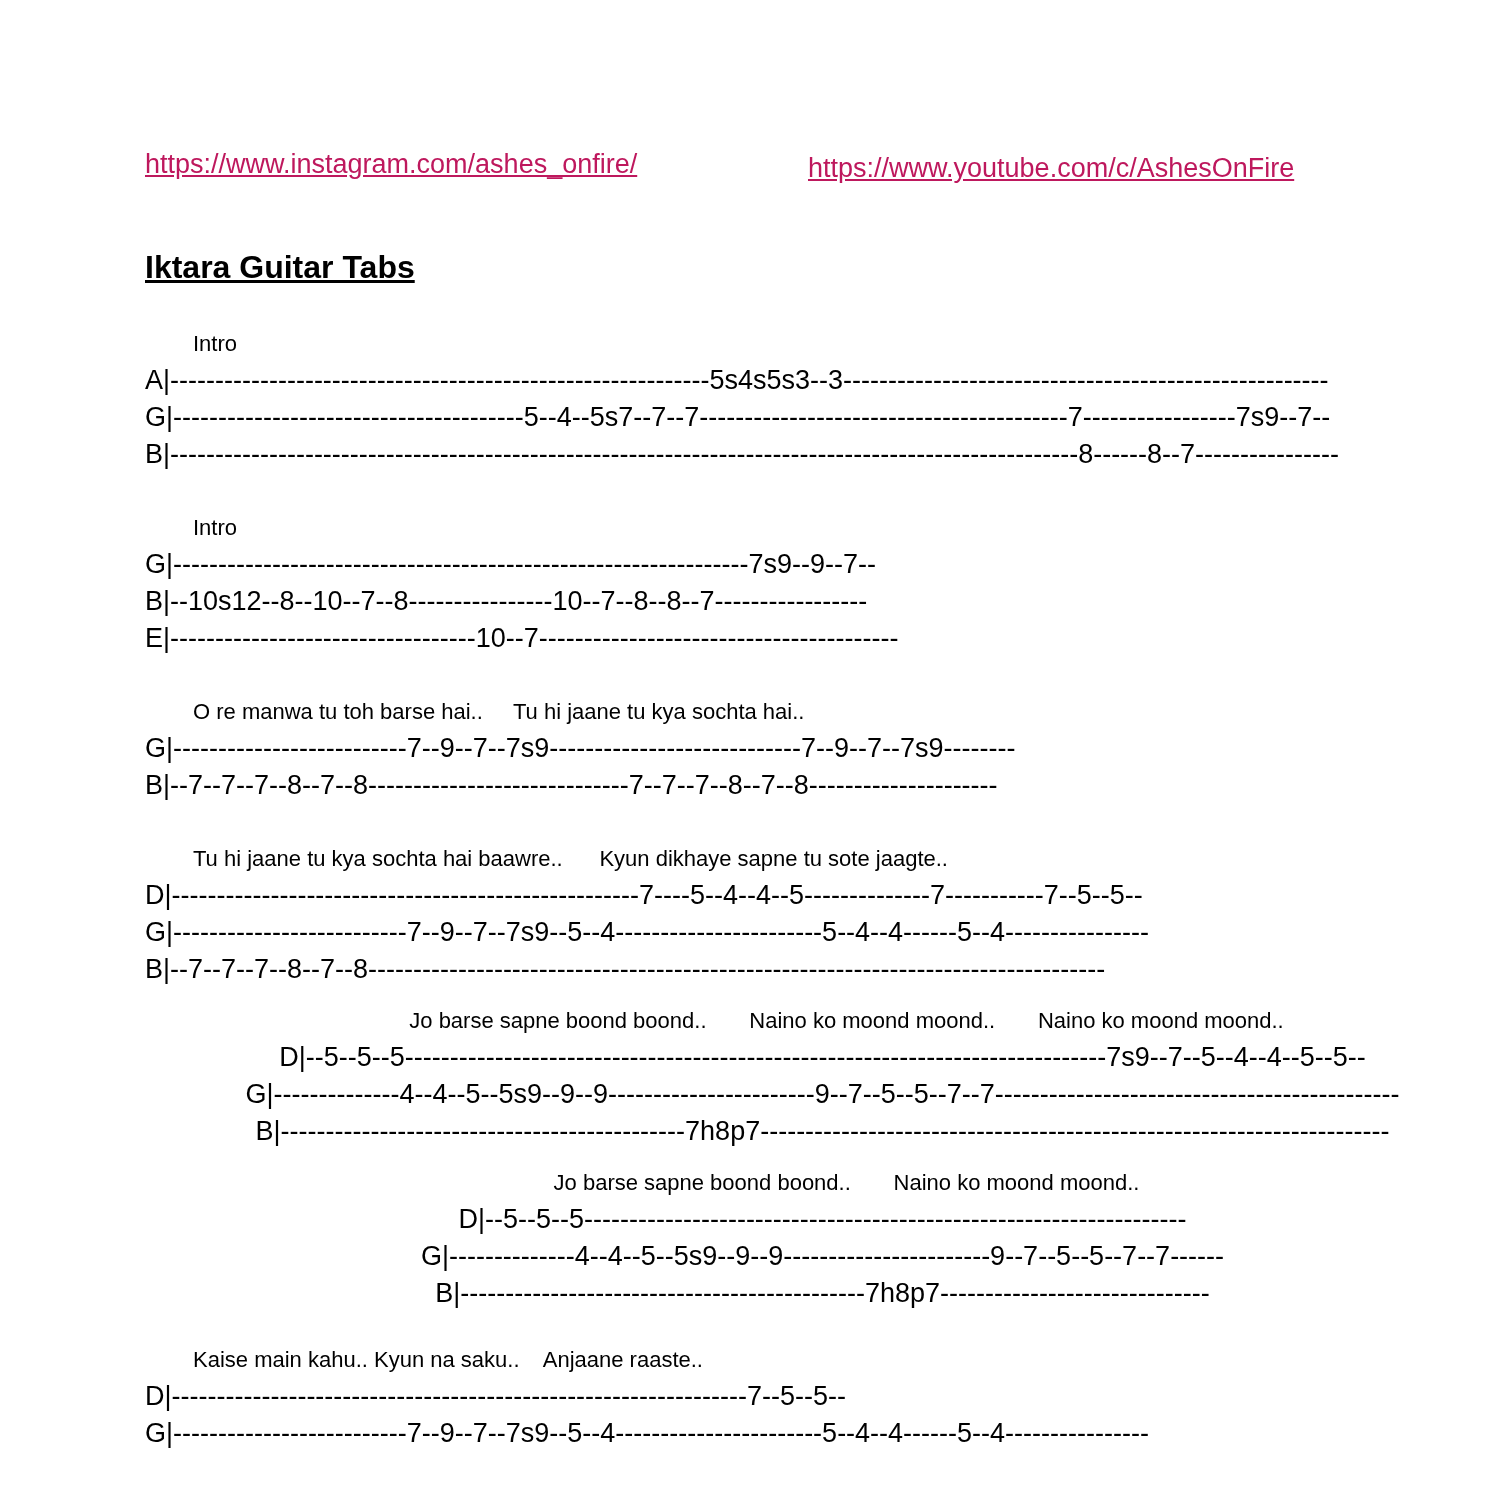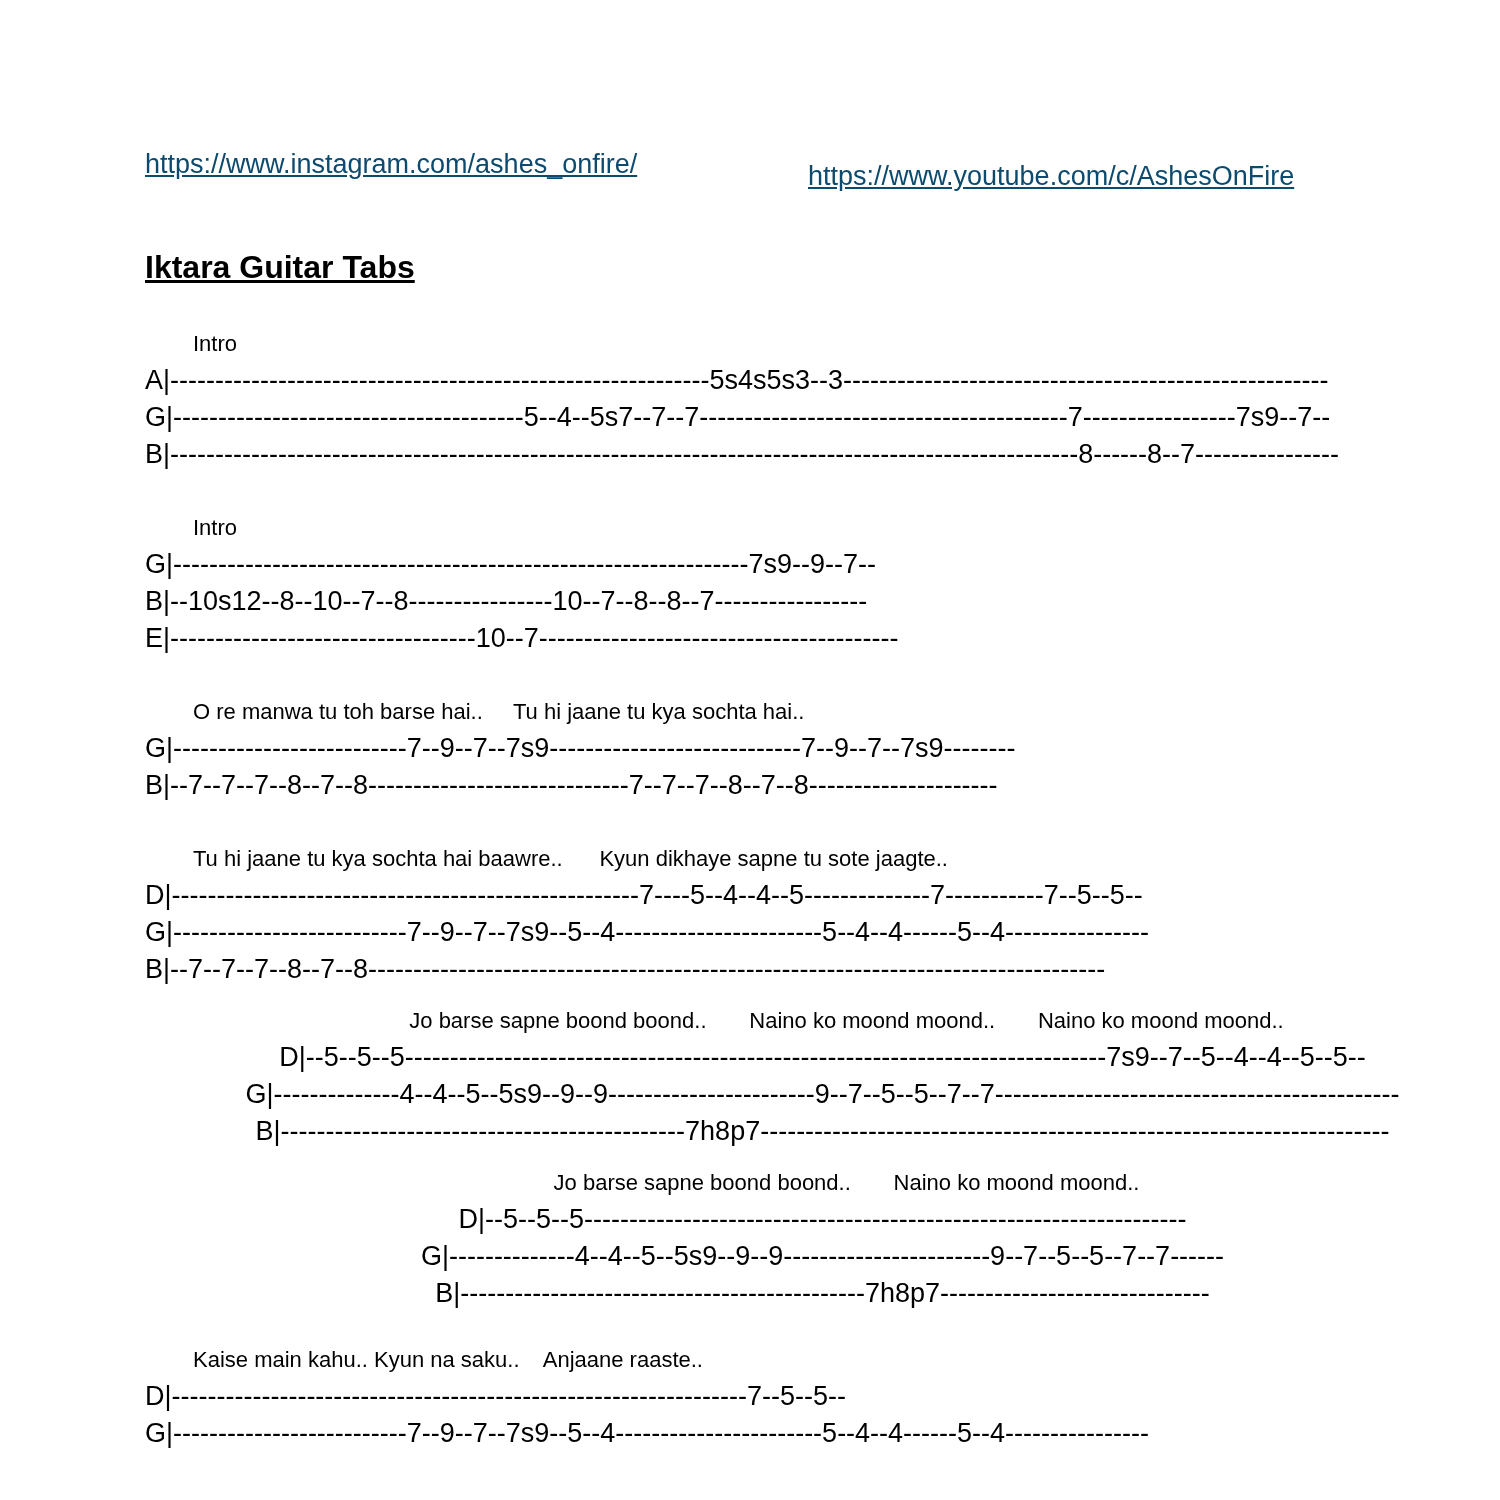--- a/index.html
+++ b/index.html
@@ -9,25 +9,25 @@
     height: 1500px;
     background: #ffffff;
     overflow: hidden;
     font-family: "Liberation Sans", "DejaVu Sans", sans-serif;
     color: #000000;
   }
   .content { padding: 146px 0 0 145px; }
   .links { position: relative; line-height: 37px; height: 37px; }
   .doc-link {
     font-size: 27px;
-    color: #0c4a6e;
+    color: #be185d;
     text-decoration: underline;
     white-space: pre;
   }
-  .doc-link.second { position: absolute; left: 663px; top: 12px; }
+  .doc-link.second { position: absolute; left: 663px; top: 4px; }
   .doc-title {
     margin: 66px 0 0 0;
     font-size: 32px;
     font-weight: bold;
     line-height: 37px;
     text-decoration: underline;
     white-space: pre;
   }
   .section { margin-top: 36px; }
   .section.first { margin-top: 39px; }

